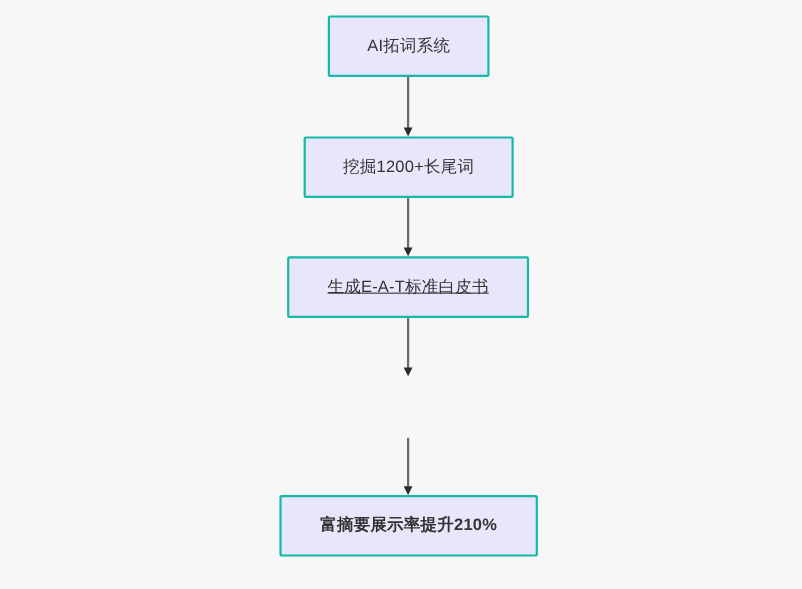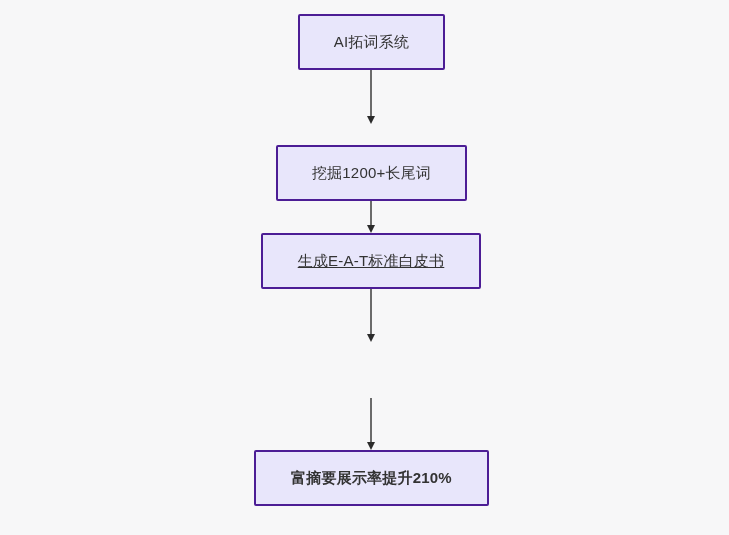--- a/index.html
+++ b/index.html
@@ -16,21 +16,21 @@
   }
   #flow-canvas {
     position: relative;
     width: 729px;
     height: 535px;
   }
   .node {
     position: absolute;
     box-sizing: border-box;
     background: #e8e6fb;
-    border: 2px solid #4c1d95;
+    border: 2px solid #14b8a6;
     border-radius: 2px;
     display: flex;
     align-items: center;
     justify-content: center;
     color: #333333;
     font-size: 15px;
     line-height: 1.2;
     letter-spacing: 0.2px;
     white-space: nowrap;
     text-align: center;
@@ -71,21 +71,21 @@
       <div class="edge-line" style="height: 46px;"></div>
       <div class="edge-head" style="top: 45px;"></div>
     </div>
     <div class="edge" style="left: 370px; top: 398px; height: 52px; width: 2px;">
       <div class="edge-line" style="height: 45px;"></div>
       <div class="edge-head" style="top: 44px;"></div>
     </div>
     <div class="node" style="left: 298px; top: 14px; width: 147px; height: 56px;">
       <span>AI拓词系统</span>
     </div>
-    <div class="node" style="left: 276px; top: 124px; width: 191px; height: 56px; margin-top: 21px;">
+    <div class="node" style="left: 276px; top: 124px; width: 191px; height: 56px;">
       <span>挖掘1200+长尾词</span>
     </div>
     <div class="node" style="left: 261px; top: 233px; width: 220px; height: 56px; text-decoration: underline;">
       <span>生成E-A-T标准白皮书</span>
     </div>
     <div class="node" style="left: 254px; top: 450px; width: 235px; height: 56px; font-weight: bold;">
       <span>富摘要展示率提升210%</span>
     </div>
   </div>
 

